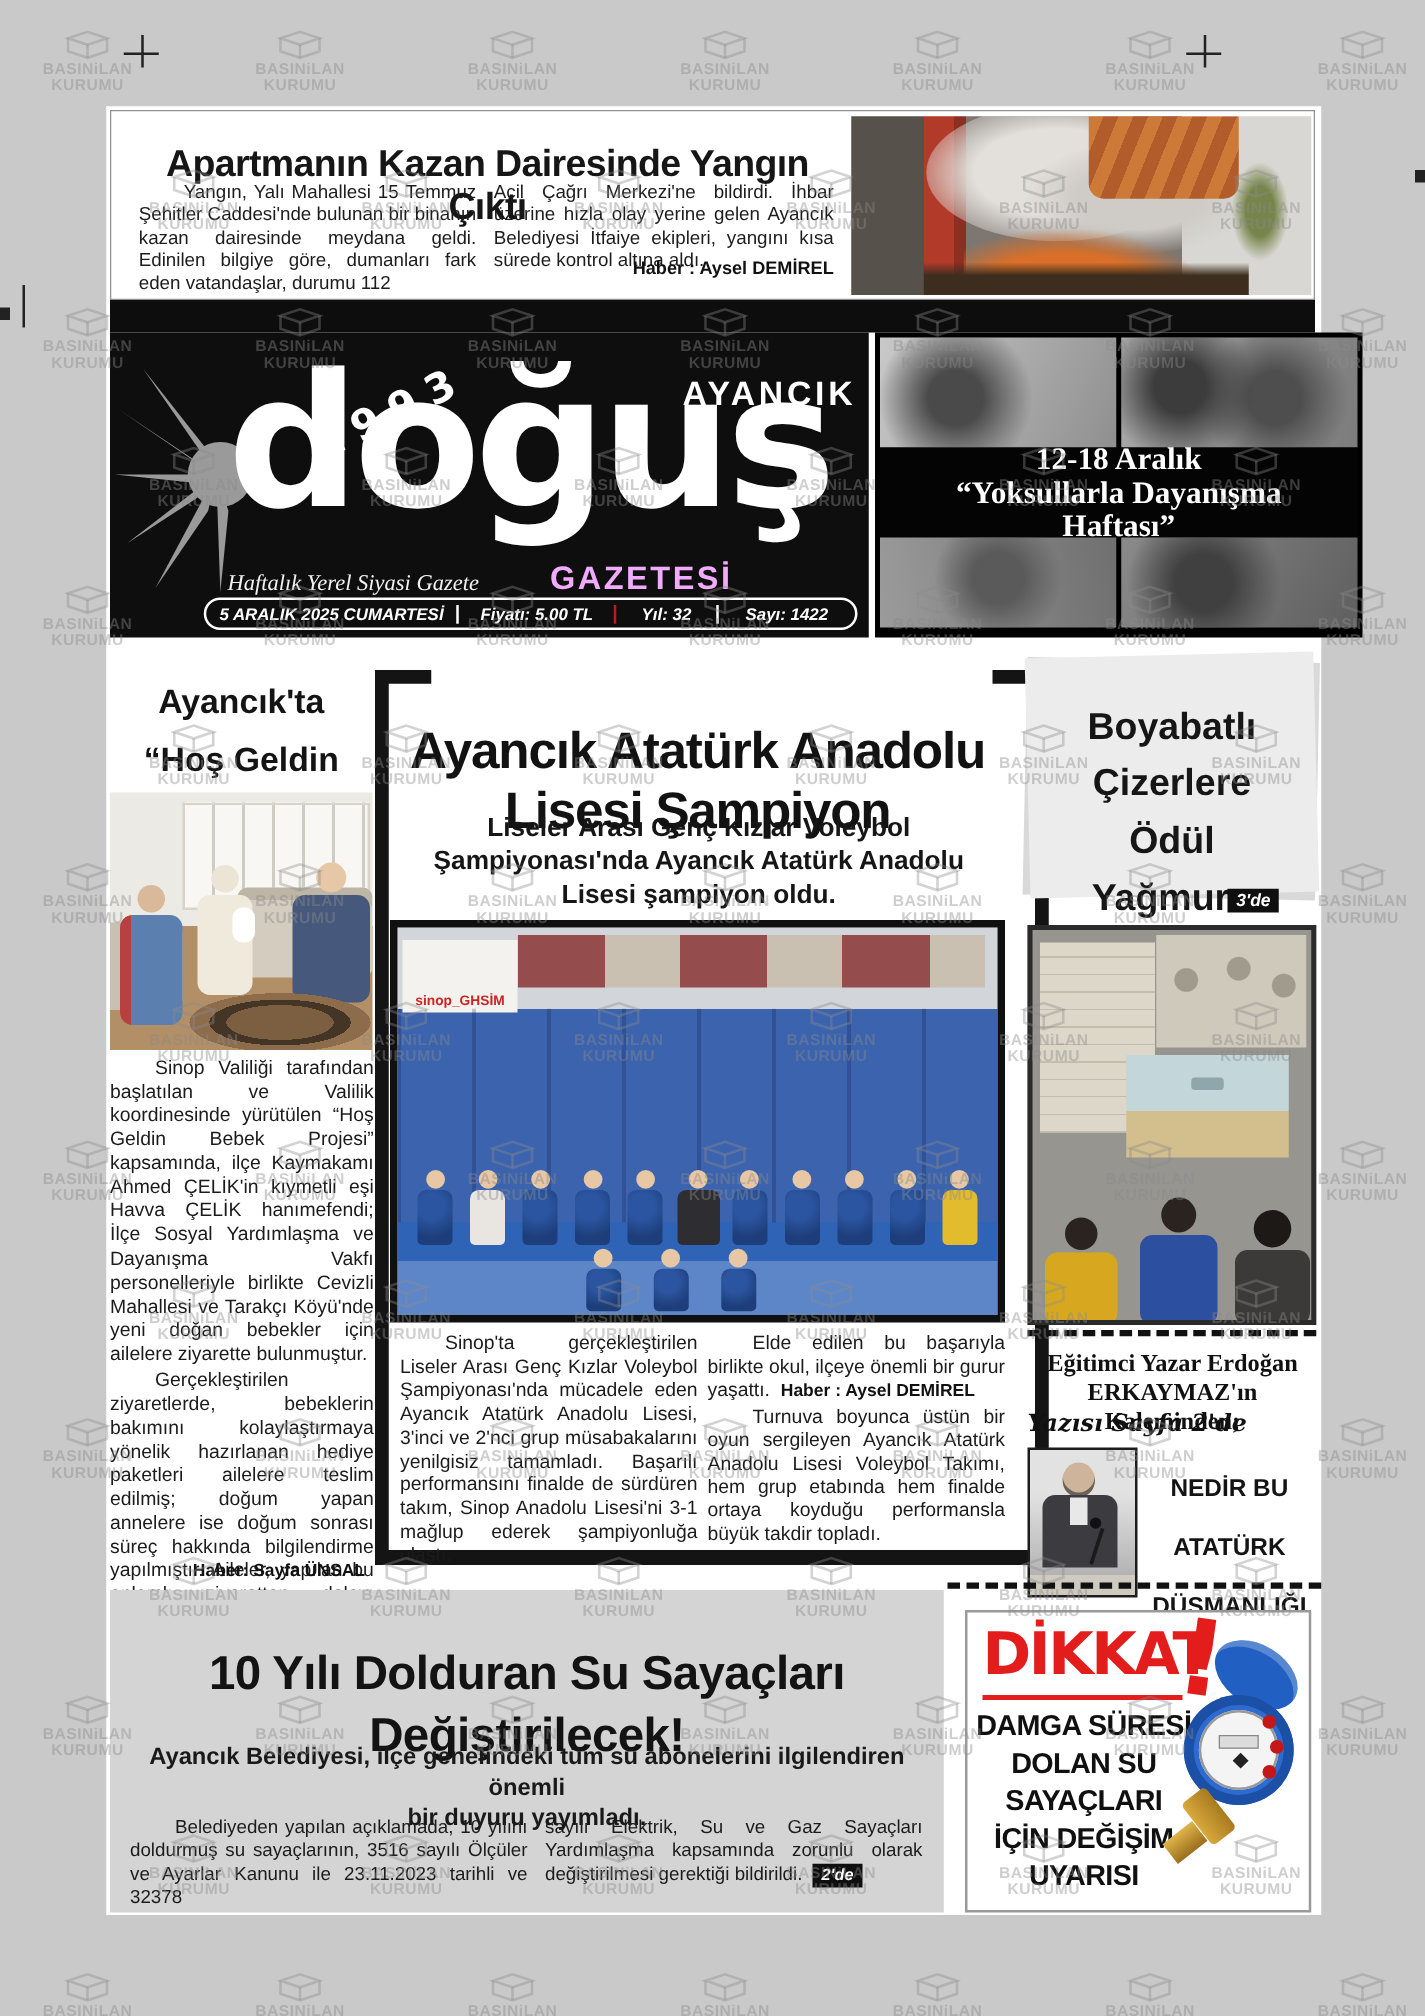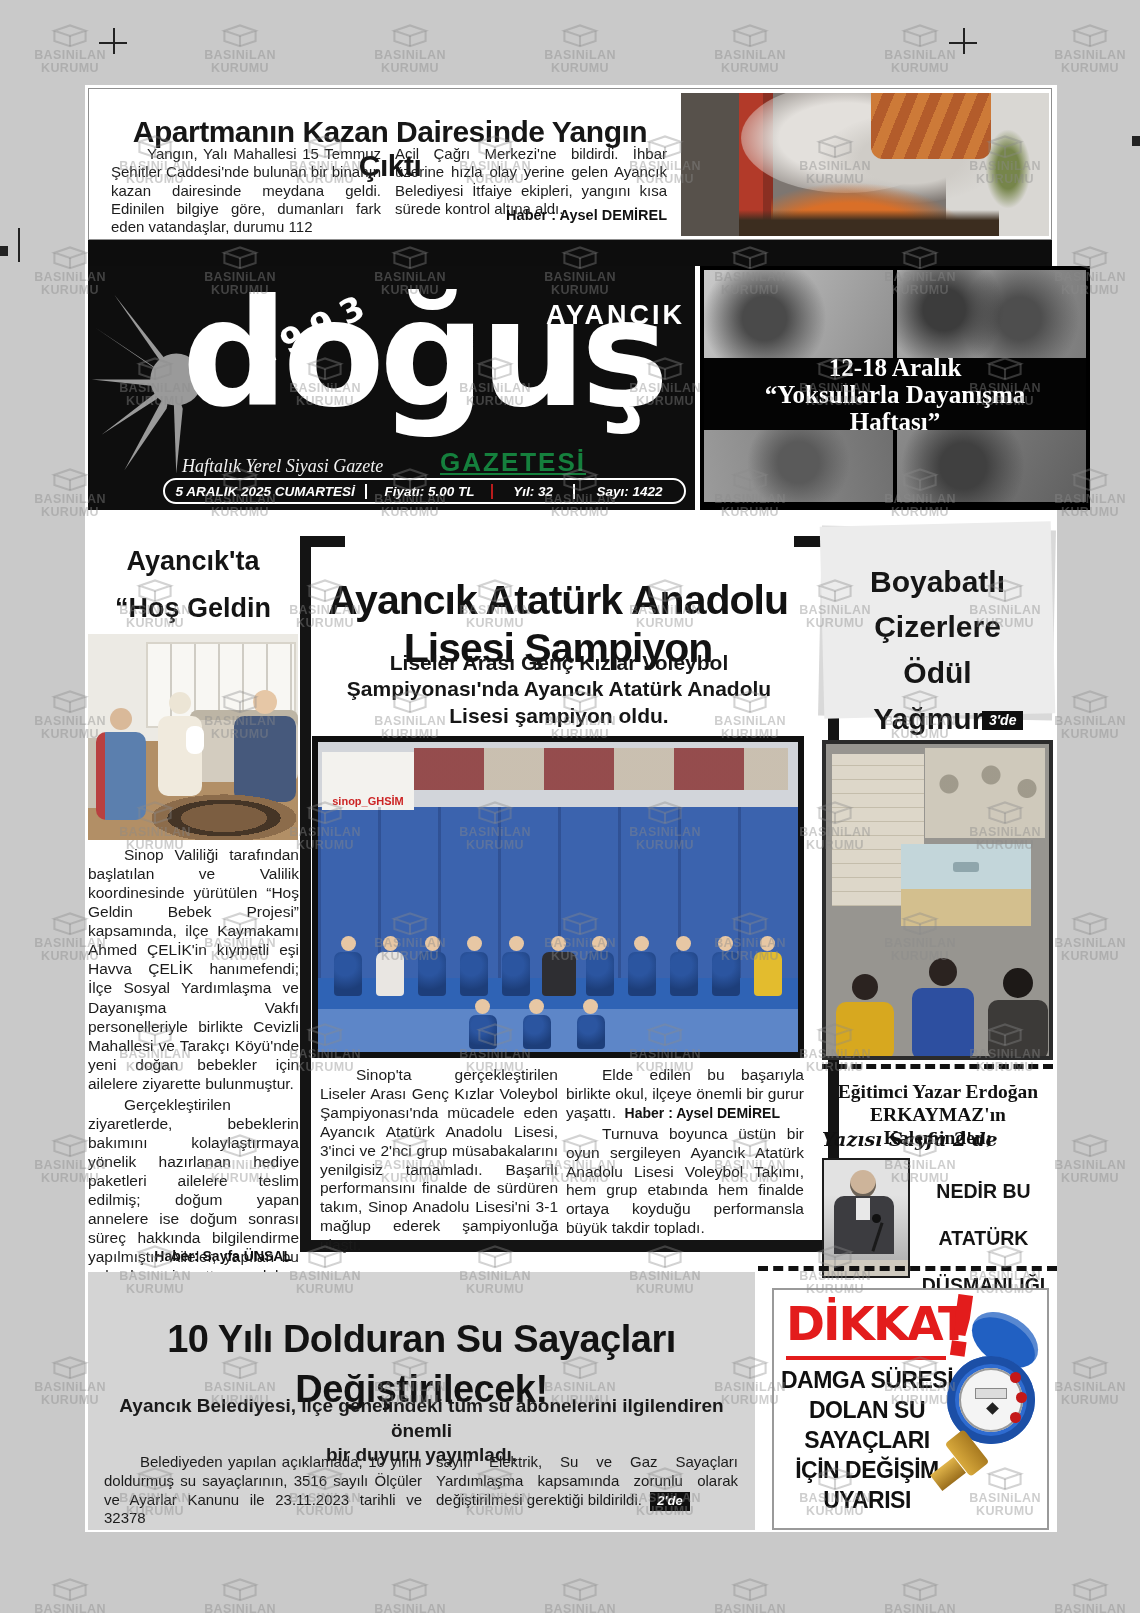--- a/index.html
+++ b/index.html
@@ -41,21 +41,21 @@
   
   .band{position:absolute;left:88px;top:240px;width:964px;height:26px;background:#0d0d0d;}
 
   
   .mast{position:absolute;left:88px;top:266px;width:607px;height:244px;background:#0e0e0e;overflow:visible;}
   .mh-title{position:absolute;left:94px;top:14px;font-size:148px;line-height:1;font-weight:800;color:#fff;
     font-family:"DejaVu Sans",sans-serif;letter-spacing:-5px;}
   .mh-year{position:absolute;left:158px;top:44px;font-size:33px;font-weight:bold;color:#fff;letter-spacing:10px;
     transform:rotate(-26deg);font-family:"DejaVu Sans",sans-serif;}
   .mh-region{position:absolute;right:10px;top:34px;font-size:27px;font-weight:bold;color:#fff;letter-spacing:3px;}
-  .mh-gaz{position:absolute;left:352px;top:181px;font-size:26px;font-weight:bold;color:#15803d;letter-spacing:2px;text-decoration:underline;}
+  .mh-gaz{position:absolute;left:352px;top:181px;font-size:26px;font-weight:bold;color:#f0abfc;letter-spacing:2px;}
   .mh-tag{position:absolute;left:94px;top:190px;font-size:18px;font-style:italic;color:#f2f2f2;
     font-family:"Liberation Serif",serif;}
   .datebar{position:absolute;left:75px;top:212px;width:523px;height:26px;border:2px solid #fff;border-radius:14px;
     display:flex;align-items:center;color:#fff;font-size:13.5px;font-weight:bold;font-style:italic;box-sizing:border-box;}
   .datebar span{display:block;text-align:center;}
   .db1{width:202px;}
   .db2{width:125px;border-left:2px solid #fff;}
   .db3{width:80px;border-left:2px solid #b91c1c;}
   .db4{width:110px;border-left:2px solid #fff;}
 

